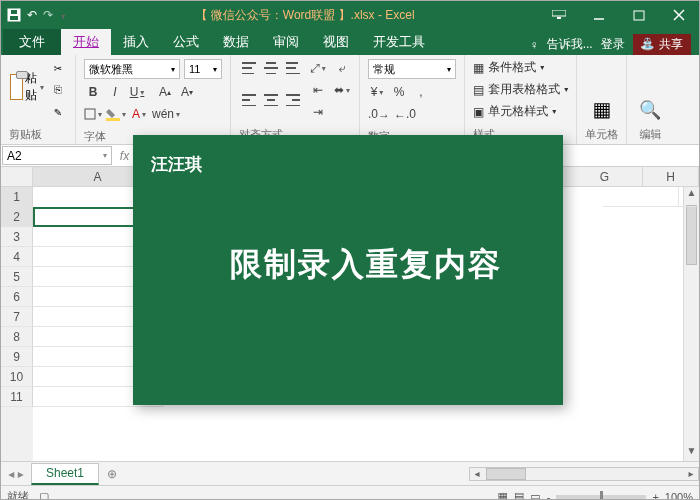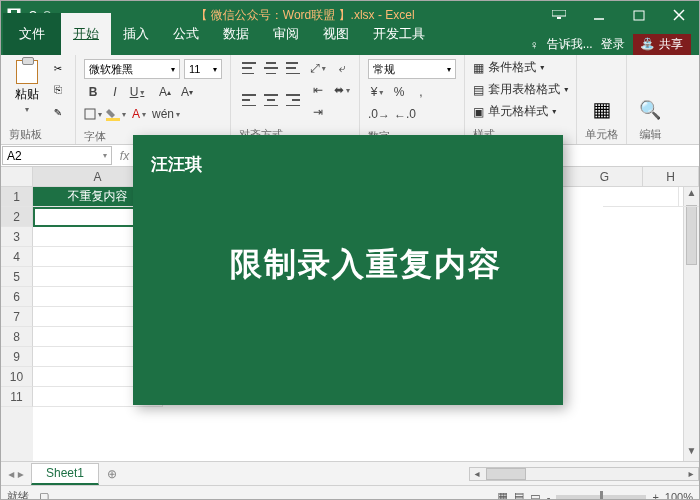--- a/index.html
+++ b/index.html
@@ -3,30 +3,30 @@
 <meta charset="utf-8">
 <style>
 *{box-sizing:border-box;margin:0;padding:0;font-family:"Microsoft YaHei",SimSun,sans-serif;}
 body{width:700px;height:500px;overflow:hidden;background:#fff;border:1px solid #a9a9a9;position:relative;}
 .titlebar{height:28px;background:#1d7044;display:flex;align-items:center;color:#fff;font-size:12px;}
 .tb-left{display:flex;align-items:center;gap:6px;padding:0 6px;}
 .tb-center{flex:1;text-align:center;font-size:12px;color:#fdba74;}
 .tb-right{display:flex;}
 .tb-btn{width:40px;height:28px;display:flex;align-items:center;justify-content:center;}
 .ribbon-tabs{height:26px;background:#1d7044;display:flex;align-items:flex-end;color:#fff;font-size:13px;}
-.rtab{padding:0 12px;height:42px;display:flex;align-items:center;cursor:pointer;}
-.rtab.active{background:#f3f3f3;color:#14532d;text-decoration:underline;}
+.rtab{padding:0 12px;height:26px;display:flex;align-items:center;cursor:pointer;}
+.rtab.active{background:#f3f3f3;color:#a21caf;text-decoration:underline;}
 .rtab.file{background:#135c37;margin-left:2px;padding:0 16px;}
 .rtab-right{margin-left:auto;display:flex;align-items:center;color:#fff;font-size:12px;gap:8px;padding-right:8px;}
 .share{background:#7f1d1d;padding:2px 8px;}
 .ribbon{height:90px;background:#f3f3f3;border-bottom:1px solid #d0d0d0;display:flex;}
 .grp{border-right:1px solid #dcdcdc;padding:4px 8px 2px;display:flex;flex-direction:column;justify-content:space-between;}
 .grp-title{font-size:11px;color:#6a6a6a;margin-top:2px;}
 .paste-area{display:flex;gap:4px;align-items:flex-start;}
-.paste-big{width:36px;height:56px;border:1px solid transparent;display:flex;flex-direction:column;align-items:center;justify-content:center;gap:2px;font-size:12px;}
+.paste-big{width:36px;height:56px;border:1px solid transparent;display:flex;flex-direction:row;align-items:center;justify-content:center;gap:2px;font-size:12px;}
 .clip-icon{width:22px;height:26px;background:#fff;border:1px solid #c07d2b;position:relative;}
 .clip-icon:before{content:"";position:absolute;top:-4px;left:5px;width:10px;height:6px;border:1px solid #888;border-radius:2px;background:#ddd;}
 .mini-btns{display:flex;flex-direction:column;gap:4px;}
 .mini{width:18px;height:18px;border:1px solid transparent;display:flex;align-items:center;justify-content:center;font-size:10px;}
 .font-box{width:96px;height:20px;border:1px solid #c0c0c0;background:#fff;font-size:11px;display:flex;align-items:center;padding:0 4px;justify-content:space-between;}
 .font-row{display:flex;gap:4px;align-items:center;margin-bottom:4px;}
 .fbtn{min-width:18px;height:18px;display:flex;align-items:center;justify-content:center;font-size:12px;color:#444;}
 .dd:after{content:"▾";font-size:8px;margin-left:2px;color:#666;}
 .align-grid{display:grid;grid-template-columns:repeat(3,20px);gap:2px;}
 .abtn{width:20px;height:18px;background:#fff0;display:flex;align-items:center;justify-content:center;}
@@ -326,21 +326,20 @@
         <div class="rh">5</div>
         <div class="rh">6</div>
         <div class="rh">7</div>
         <div class="rh">8</div>
         <div class="rh">9</div>
         <div class="rh">10</div>
         <div class="rh">11</div>
       </div>
       <div class="cells">
 
-        <div class="cell cA hdr-cell" style="top:0">不重复内容</div>
         <div class="cell cA sel-cell" style="top:20px"></div>
         <div class="cell cA" style="top:40px"></div>
         <div class="cell cA" style="top:60px"></div>
         <div class="cell cA" style="top:80px"></div>
         <div class="cell cA" style="top:100px"></div>
         <div class="cell cA" style="top:120px"></div>
         <div class="cell cA" style="top:140px"></div>
         <div class="cell cA" style="top:160px"></div>
         <div class="cell cA" style="top:180px"></div>
         <div class="cell cA" style="top:200px"></div>

